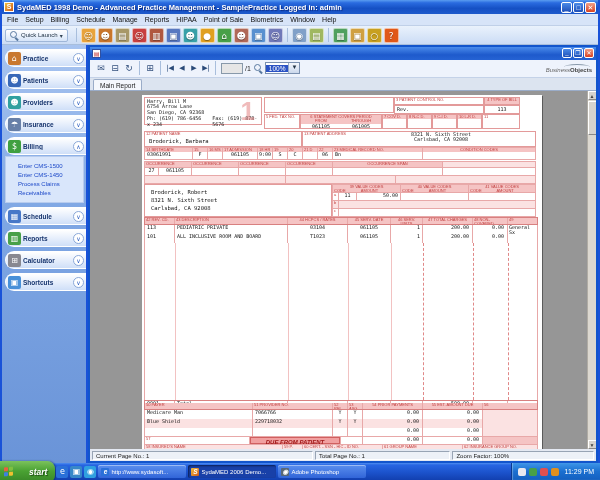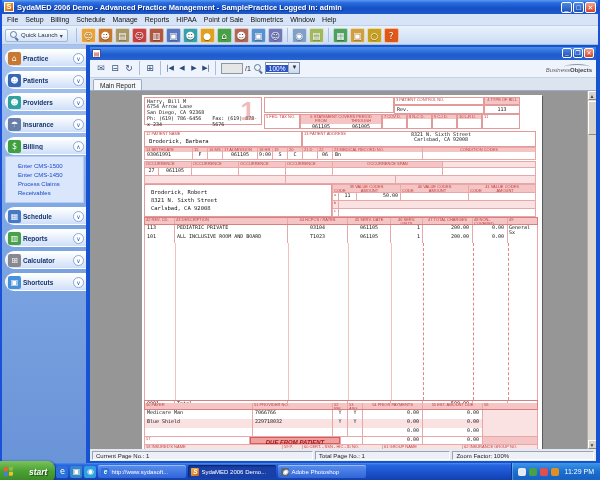--- a/index.html
+++ b/index.html
@@ -124,21 +124,21 @@
   .clock{color:#fff;font-size:7px;margin-left:3px;}
 </style>
 </head>
 <body>
 
 <div class="screen">
  <div class="app">
 
   <div class="titlebar">
     <span class="appicon">S</span>
-    <span class="ttext">SydaMED 2006 Demo - Advanced Practice Management - SamplePractice  Logged in: admin</span>
+    <span class="ttext">SydaMED 1998 Demo - Advanced Practice Management - SamplePractice  Logged in: admin</span>
     <span class="wbtns">
       <span class="wbtn">_</span>
       <span class="wbtn">□</span>
       <span class="wbtn close">✕</span>
     </span>
   </div>
 
   <div class="menubar">
     <span class="mitem">File</span>
     <span class="mitem">Setup</span>

